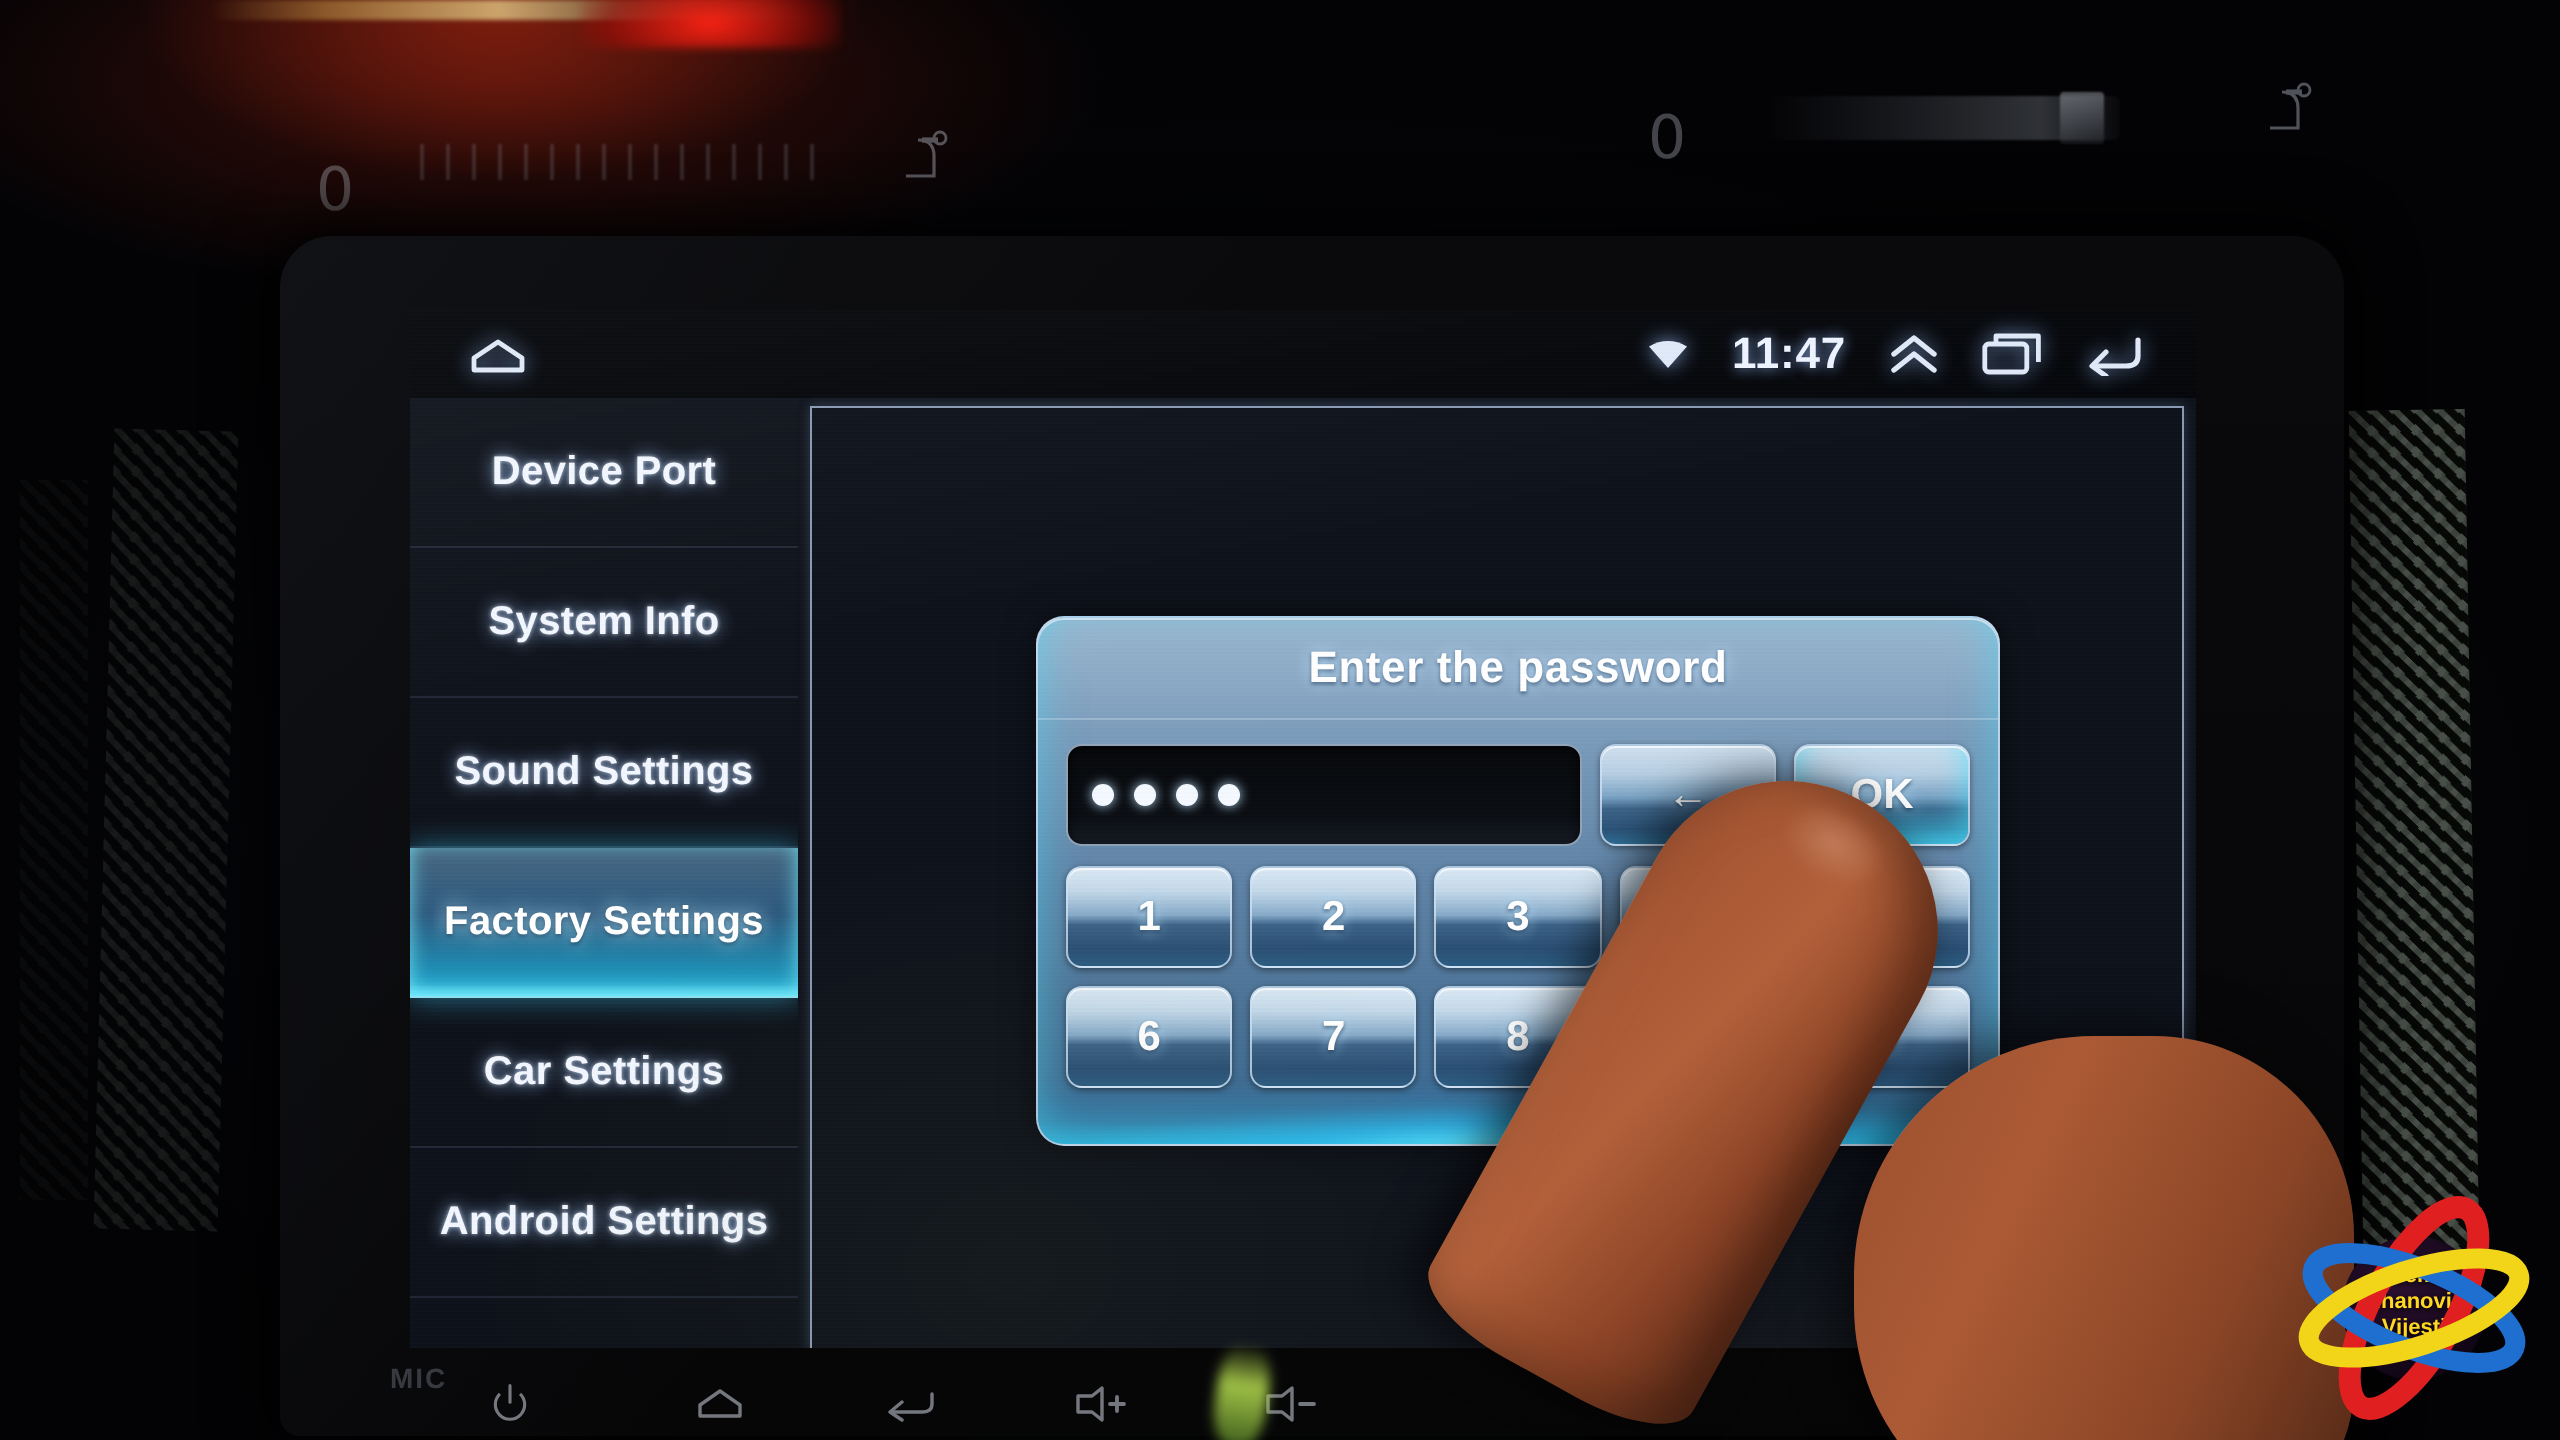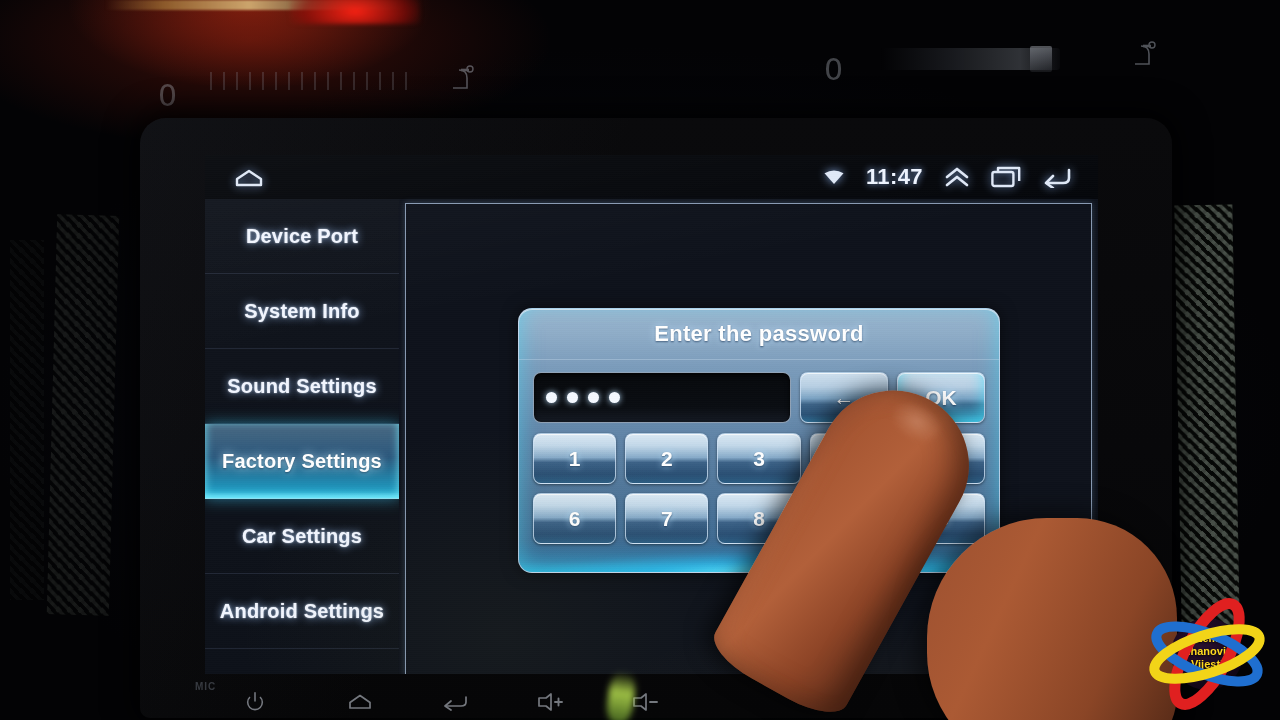--- a/index.html
+++ b/index.html
@@ -316,21 +316,21 @@
   }
 
   
   .bezel-bottom {
     position: absolute; left: 140px; top: 678px; width: 1032px; height: 40px;
     display: flex; align-items: center;
   }
   .bezel-label {
     position: absolute;
     color: rgba(120,126,138,0.42);
-    font-size: 10px; letter-spacing: 1px; font-weight: bold;
+    font-size: 14px; letter-spacing: 1px; font-weight: bold;
   }
   .bezel-mic { left: 55px; top: 3px; }
   .bezel-rst { left: 825px; top: 3px; }
   .bezel-btn {
     position: absolute; top: 11px;
     width: 30px; height: 26px;
     display: flex; align-items: center; justify-content: center;
     opacity: 0.55;
   }
   .bz1 { left: 100px; } .bz2 { left: 205px; } .bz3 { left: 300px; }

